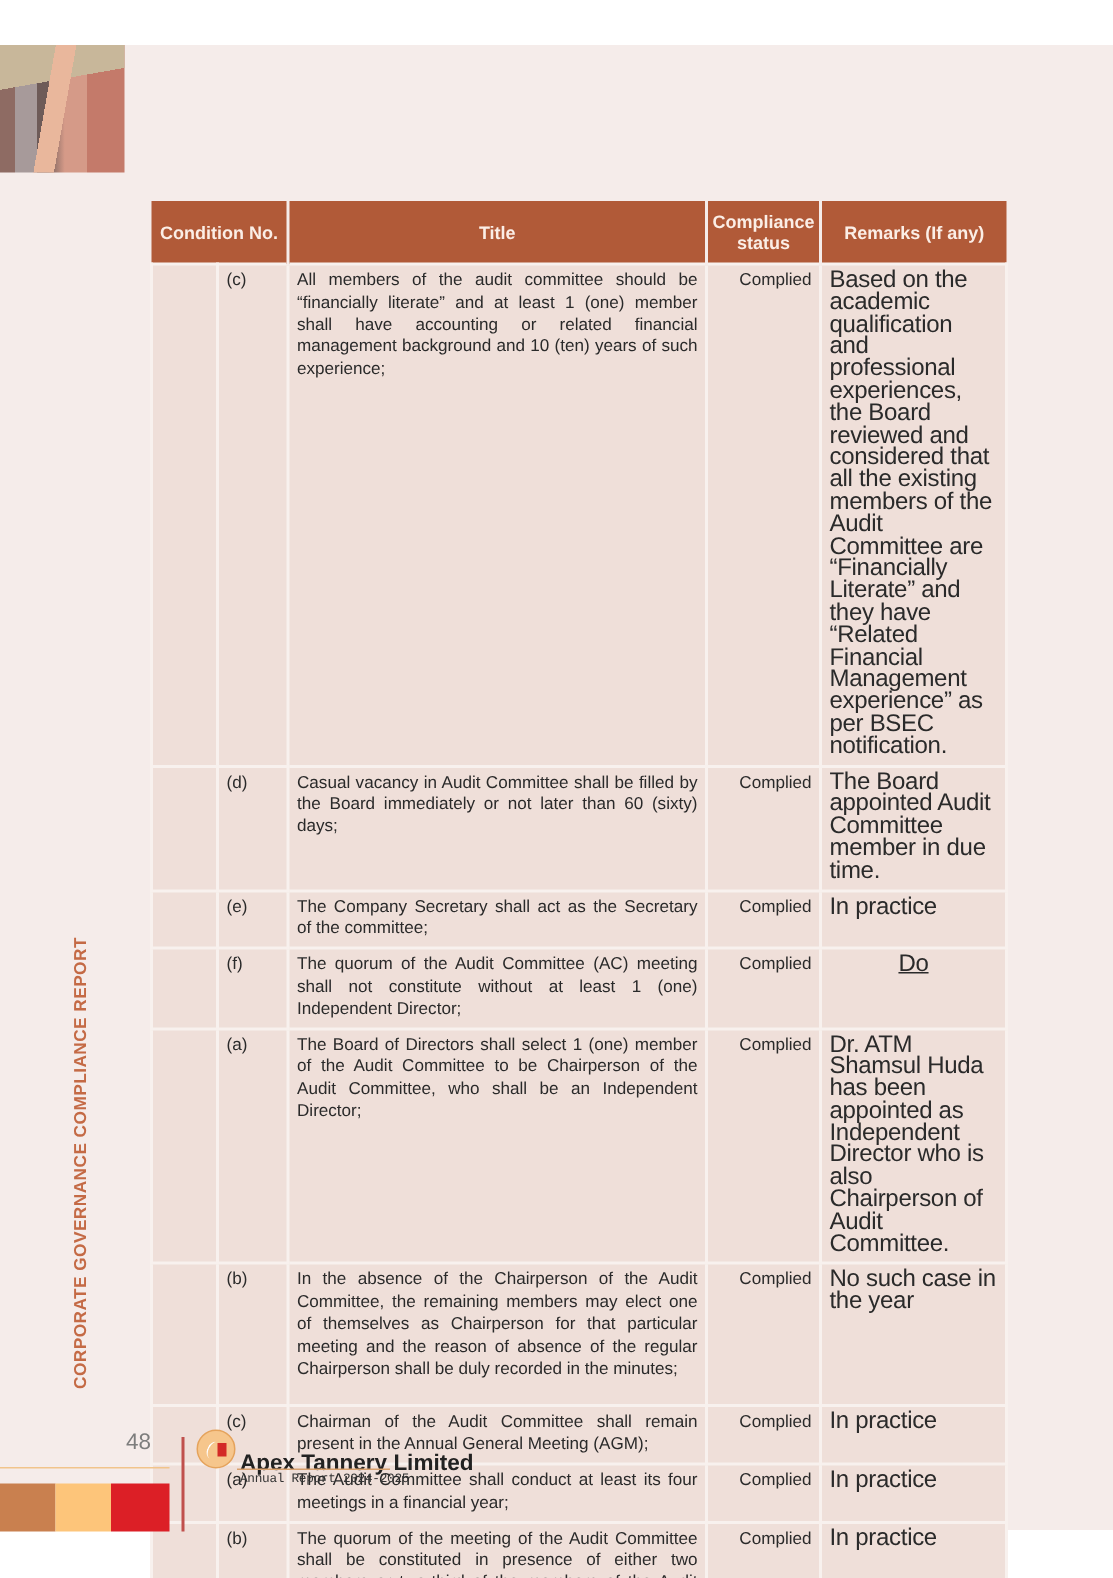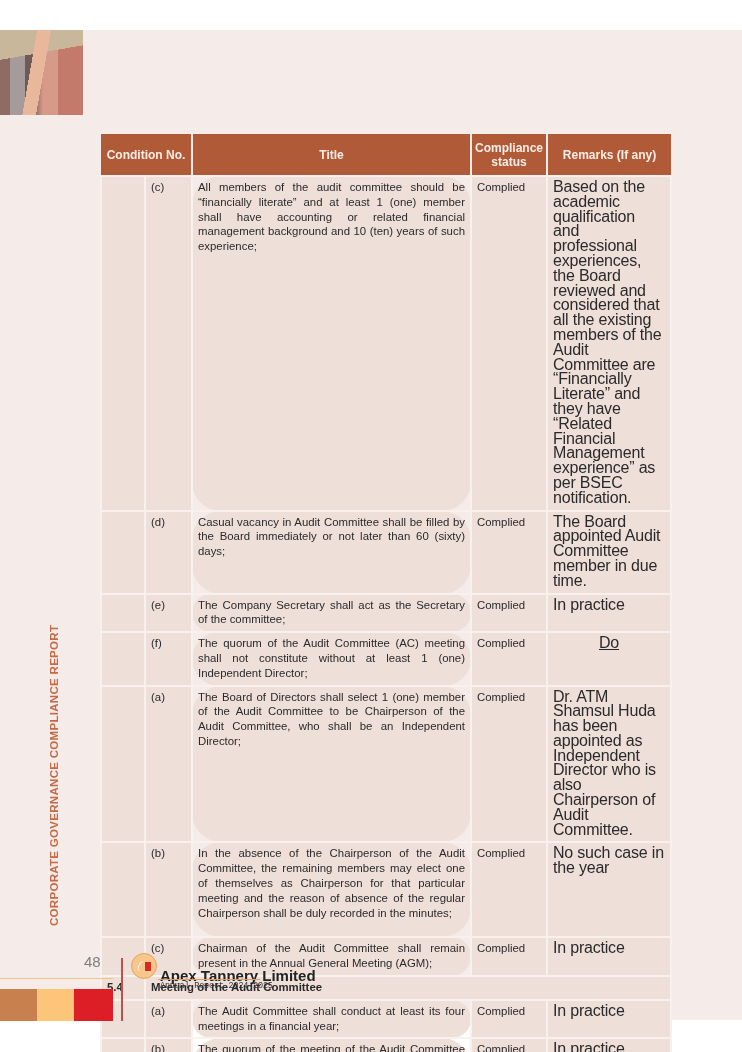--- a/index.html
+++ b/index.html
@@ -10,22 +10,22 @@
       linear-gradient(100deg, rgba(0,0,0,0) 0 38%, #e9b79c 38% 52%, rgba(0,0,0,0) 52%),
       linear-gradient(170deg, #c8b79a 0 30%, rgba(0,0,0,0) 30%),
       linear-gradient(90deg, #8e6b63 0 12%, #a79a9a 12% 30%, #6e5b58 30% 38%, #d59a88 52% 70%, #c47a6a 70% 100%);
   }
   .side-title { position:absolute; left:48px; top:926px; transform-origin:left top; transform:rotate(-90deg);
     color:#c46a45; font-weight:bold; font-size:11.5px; letter-spacing:0.3px; white-space:nowrap; width:320px; }
   table.cg { position:absolute; left:100px; top:134px; width:570px; border-collapse:collapse; table-layout:fixed; font-size:11.4px; color:#2a2a2a; }
   table.cg th { background:#b15a38; color:#fbeee6; font-weight:bold; font-size:12px; text-align:center; height:41px; padding:0 2px; border-left:2px solid #f5ecea; line-height:14px; }
   table.cg th:first-child { border-left:none; }
   table.cg td { background:#efdfd9; vertical-align:top; padding:3px 5px 4px 5px; border:2px solid #f8f1ee; line-height:14.8px; }
-  td.title-cell { text-align:justify;border-radius:29px; }
-  td.status-cell { text-align:left; }
+  td.title-cell { text-align:justify; }
+  td.status-cell { text-align:right; }
   td.remark-cell { font-size:16px; letter-spacing:-0.2px; }
   td.remark-center { text-align:center;text-decoration:underline; }
   td.sec-num { font-weight:bold; }
   td.sec-title { font-weight:bold; }
   td.sub-cell { padding-left:8px; }
   .footer-line { position:absolute; left:0; top:978px; width:113px; height:1px; background:#f1c48b; }
   .footer-blocks { position:absolute; left:0; top:989px; height:32px; width:113px; display:flex; }
   .footer-blocks span { height:32px; }
   .page-num { position:absolute; left:84px; top:953px; font-size:15px; color:#7d7d7d; }
   .footer-divider { position:absolute; left:121px; top:958px; width:2px; height:63px; background:#c0504d; }
@@ -102,24 +102,20 @@
         <td class="status-cell">Complied</td>
         <td class="remark-cell">No such case in the year</td>
       </tr>
       <tr style="height: 35px;">
         <td></td>
         <td class="sub-cell">(c)</td>
         <td class="title-cell">Chairman of the Audit Committee shall remain present in the Annual General Meeting (AGM);</td>
         <td class="status-cell">Complied</td>
         <td class="remark-cell">In practice</td>
       </tr>
-      <tr style="height: 17px;">
-        <td class="sec-num">5.4</td>
-        <td class="sec-title" colspan="4">Meeting of the Audit Committee</td>
-      </tr>
       <tr style="height: 36px;">
         <td></td>
         <td class="sub-cell">(a)</td>
         <td class="title-cell">The Audit Committee shall conduct at least its four meetings in a financial year;</td>
         <td class="status-cell">Complied</td>
         <td class="remark-cell">In practice</td>
       </tr>
       <tr style="height: 101px;">
         <td></td>
         <td class="sub-cell">(b)</td>

